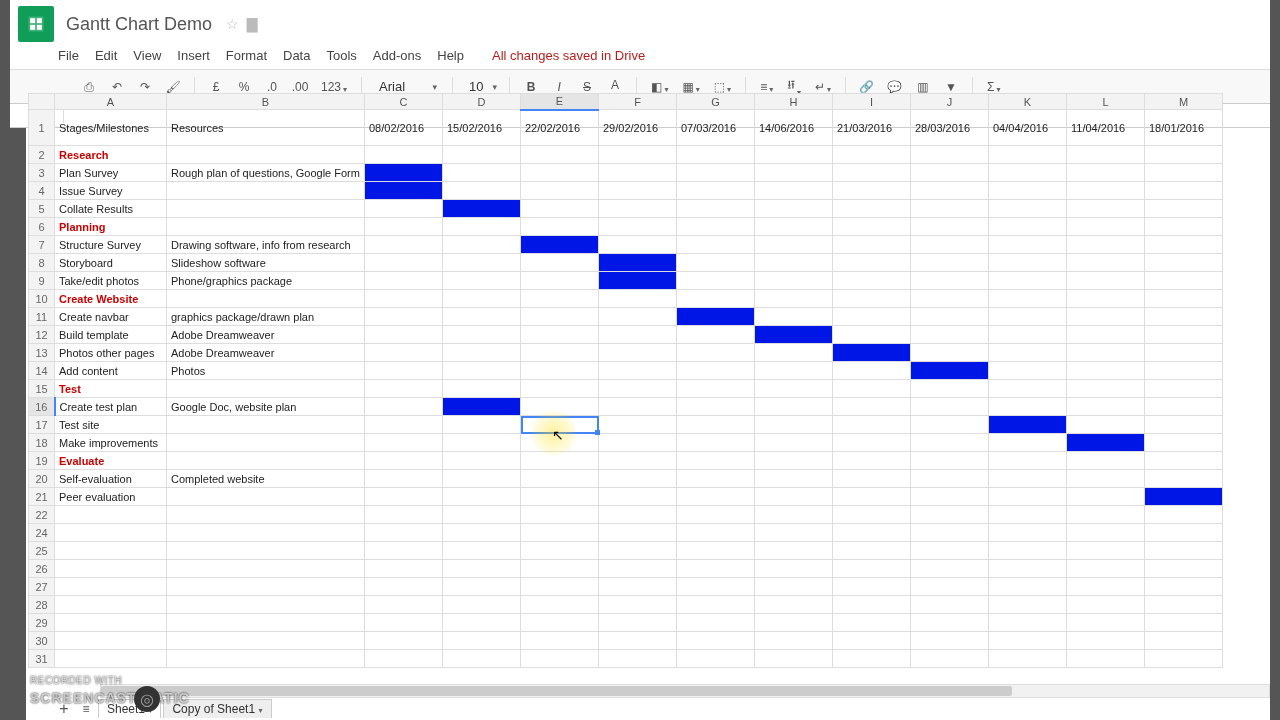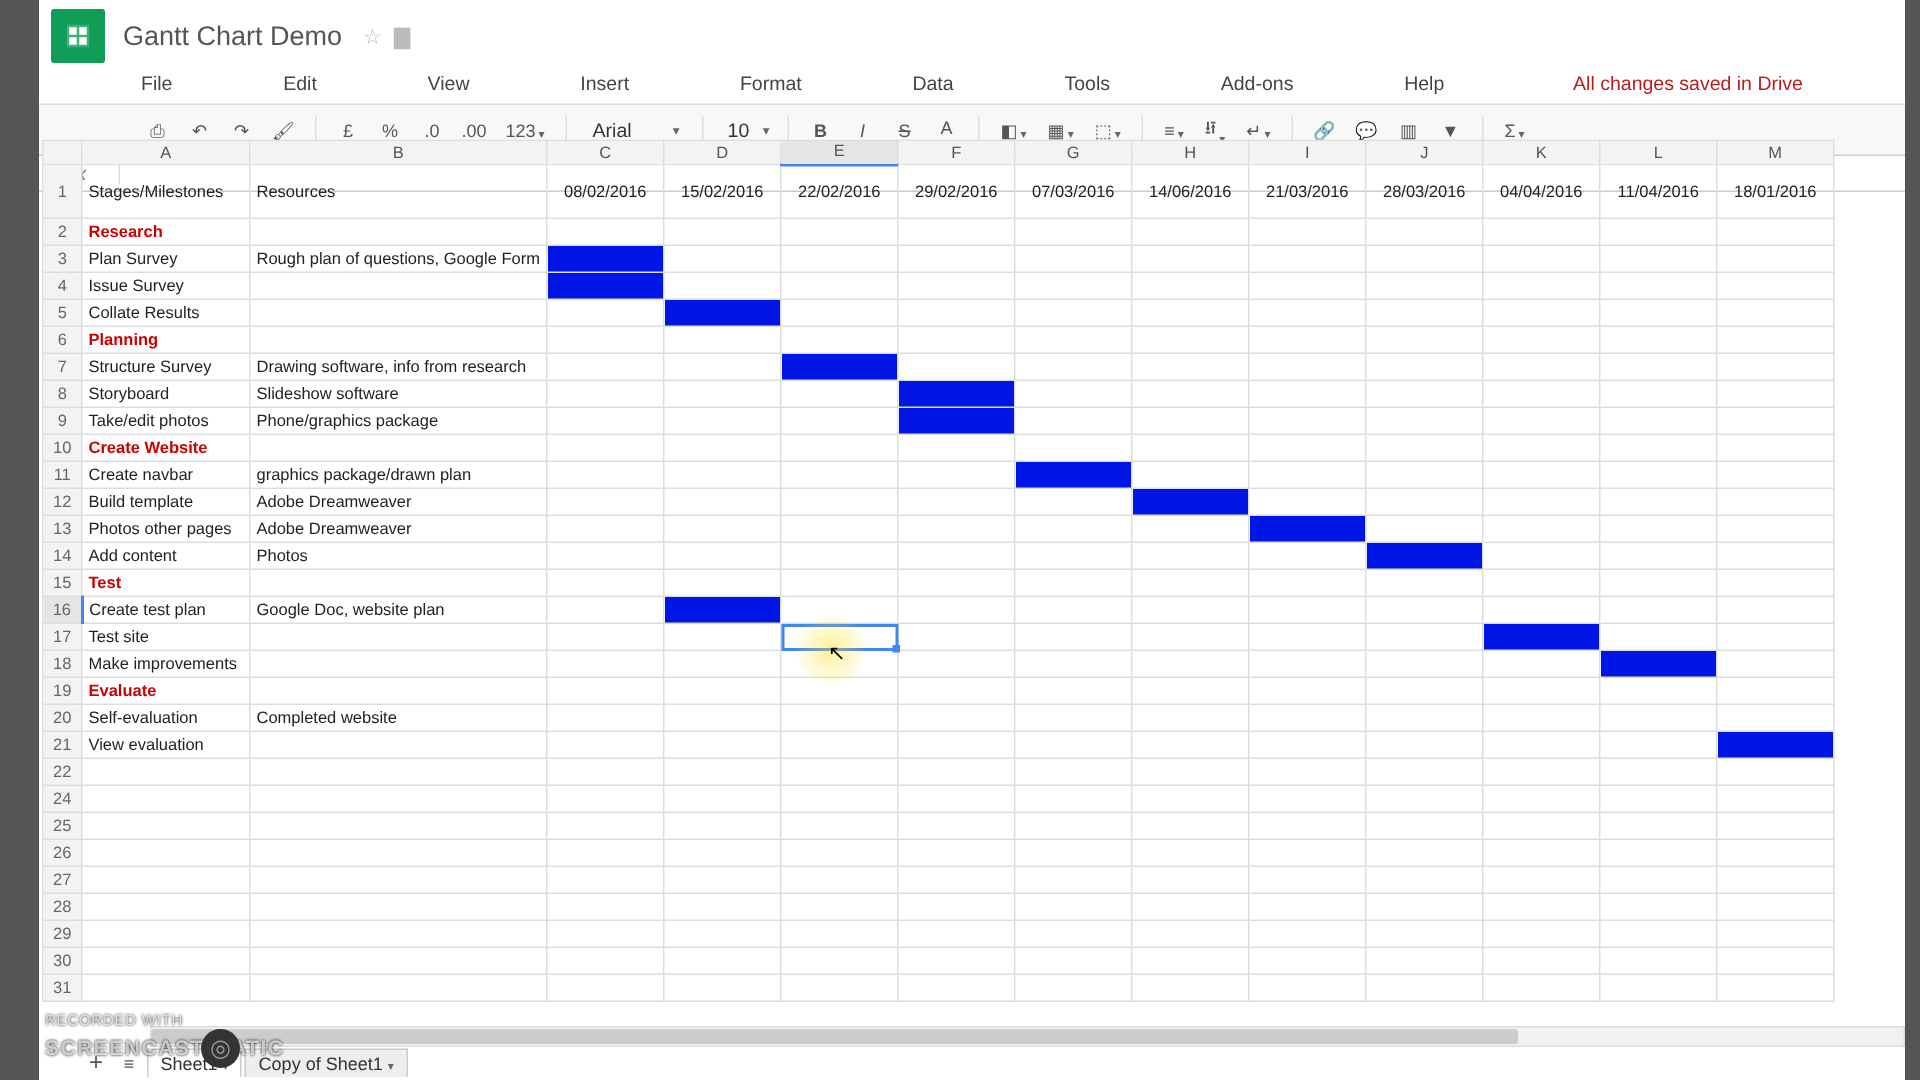--- a/index.html
+++ b/index.html
@@ -6,21 +6,21 @@
 body { background:#fff; font-size:12px; color:#222; overflow:hidden; width:1280px; height:720px; position:relative; }
 
 
 .titlebar { display:flex; align-items:center; padding:6px 8px; background:#fff; }
 .doc-icon { width:36px; height:36px; background:#0f9d58; display:flex; align-items:center; justify-content:center; margin-right:12px; border-radius:2px; }
 .doc-icon svg { width:20px; height:20px; }
 .title-text { font-size:18px; color:#555; margin-right:10px; }
 .star, .folder { color:#bbb; font-size:14px; margin:0 4px; }
 
 
-.menubar { display:flex; align-items:center; padding:0 68px 6px; font-size:13px; color:#444; gap:16px;justify-content:space-between; }
+.menubar { display:flex; align-items:center; padding:0 48px 6px; font-size:13px; color:#444; gap:16px; }
 .menubar span { cursor:default; }
 .status { color:#b91c1c; margin-left:12px; }
 
 
 .toolbar { display:flex; align-items:center; padding:4px 68px; border-top:1px solid #ddd; border-bottom:1px solid #ccc; background:#f8f8f8; gap:6px; }
 .tool-btn { display:inline-flex; align-items:center; justify-content:center; width:22px; height:24px; color:#555; font-size:12px; }
 .tool-sep { width:1px; height:20px; background:#ddd; margin:0 4px; }
 .font-select { display:inline-flex; align-items:center; border:1px solid transparent; padding:2px 18px 2px 6px; font-size:13px; color:#333; min-width:70px; position:relative; }
 .font-select::after { content:"▾"; position:absolute; right:4px; color:#666; font-size:9px; }
 .size-select { display:inline-flex; align-items:center; padding:2px 14px 2px 6px; font-size:13px; color:#333; position:relative; min-width:36px; }
@@ -36,21 +36,21 @@
 
 .grid-wrap { position:absolute; left:28px; right:10px; top:93px; bottom:22px; overflow:hidden; }
 table.sheet { border-collapse:collapse; table-layout:fixed; }
 .sheet th, .sheet td { border:1px solid #ddd; font-size:11px; height:18px; padding:1px 4px; text-align:left; white-space:nowrap; overflow:hidden; }
 .sheet th { background:#f3f3f3; color:#555; font-weight:normal; text-align:center; position:relative; }
 .sheet .row-head { background:#f3f3f3; text-align:center; width:26px; min-width:26px; color:#666; }
 .sheet th.col-head { height:16px; }
 .sheet .corner { background:#f3f3f3; }
 .sheet tr.data-row td { height:18px; }
 .sheet td.header-row { height:36px; vertical-align:bottom; padding-bottom:11px; }
-.sheet td.date-head { text-align:center; }
+.sheet td.date-head { text-align:left; }
 .sheet td.section { color:#cc0000; font-weight:bold; }
 .sheet td.bar { background:#0016e6; }
 .sheet th.selected-col { background:#e5e5e5; border-bottom:2px solid #4285f4; }
 .sheet .row-head.selected-row { background:#e5e5e5; border-right:2px solid #4285f4; }
 
 
 .selected-cell { position:absolute; border:2px solid #4285f4; background:transparent; pointer-events:none; z-index:5; }
 .selected-cell::after { content:""; position:absolute; right:-3px; bottom:-3px; width:5px; height:5px; background:#4285f4; }
 
 
@@ -77,21 +77,21 @@
 .right-edge { position:absolute; right:0; top:0; bottom:0; width:10px; background:#555; z-index:0; }
 
 .tri { font-size:8px; color:#666; }
 </style>
 </head>
 <body>
 
 <div class="left-edge"></div>
 <div class="right-edge"></div>
 
-<div style="position:absolute; left:26px; right:10px; top:0; background:#fff;">
+<div style="position:absolute; left:10px; right:10px; top:0; background:#fff;">
 
   <div class="titlebar">
     <div class="doc-icon">
       <svg viewBox="0 0 24 24" fill="#fff">
           <rect x="3" y="3" width="18" height="18" rx="1" fill="#fff" opacity="0.2"></rect>
           <rect x="5" y="5" width="6" height="6" fill="#fff"></rect>
           <rect x="13" y="5" width="6" height="6" fill="#fff"></rect>
           <rect x="5" y="13" width="6" height="6" fill="#fff"></rect>
           <rect x="13" y="13" width="6" height="6" fill="#fff"></rect>
         </svg>
@@ -515,21 +515,21 @@
           <td></td>
           <td></td>
           <td></td>
           <td></td>
           <td></td>
           <td></td>
           <td></td>
         </tr>
         <tr class="data-row">
           <td class="row-head">21</td>
-          <td>View evaluation</td>
+          <td>Peer evaluation</td>
           <td></td>
           <td></td>
           <td></td>
           <td></td>
           <td></td>
           <td></td>
           <td></td>
           <td></td>
           <td></td>
           <td></td>

